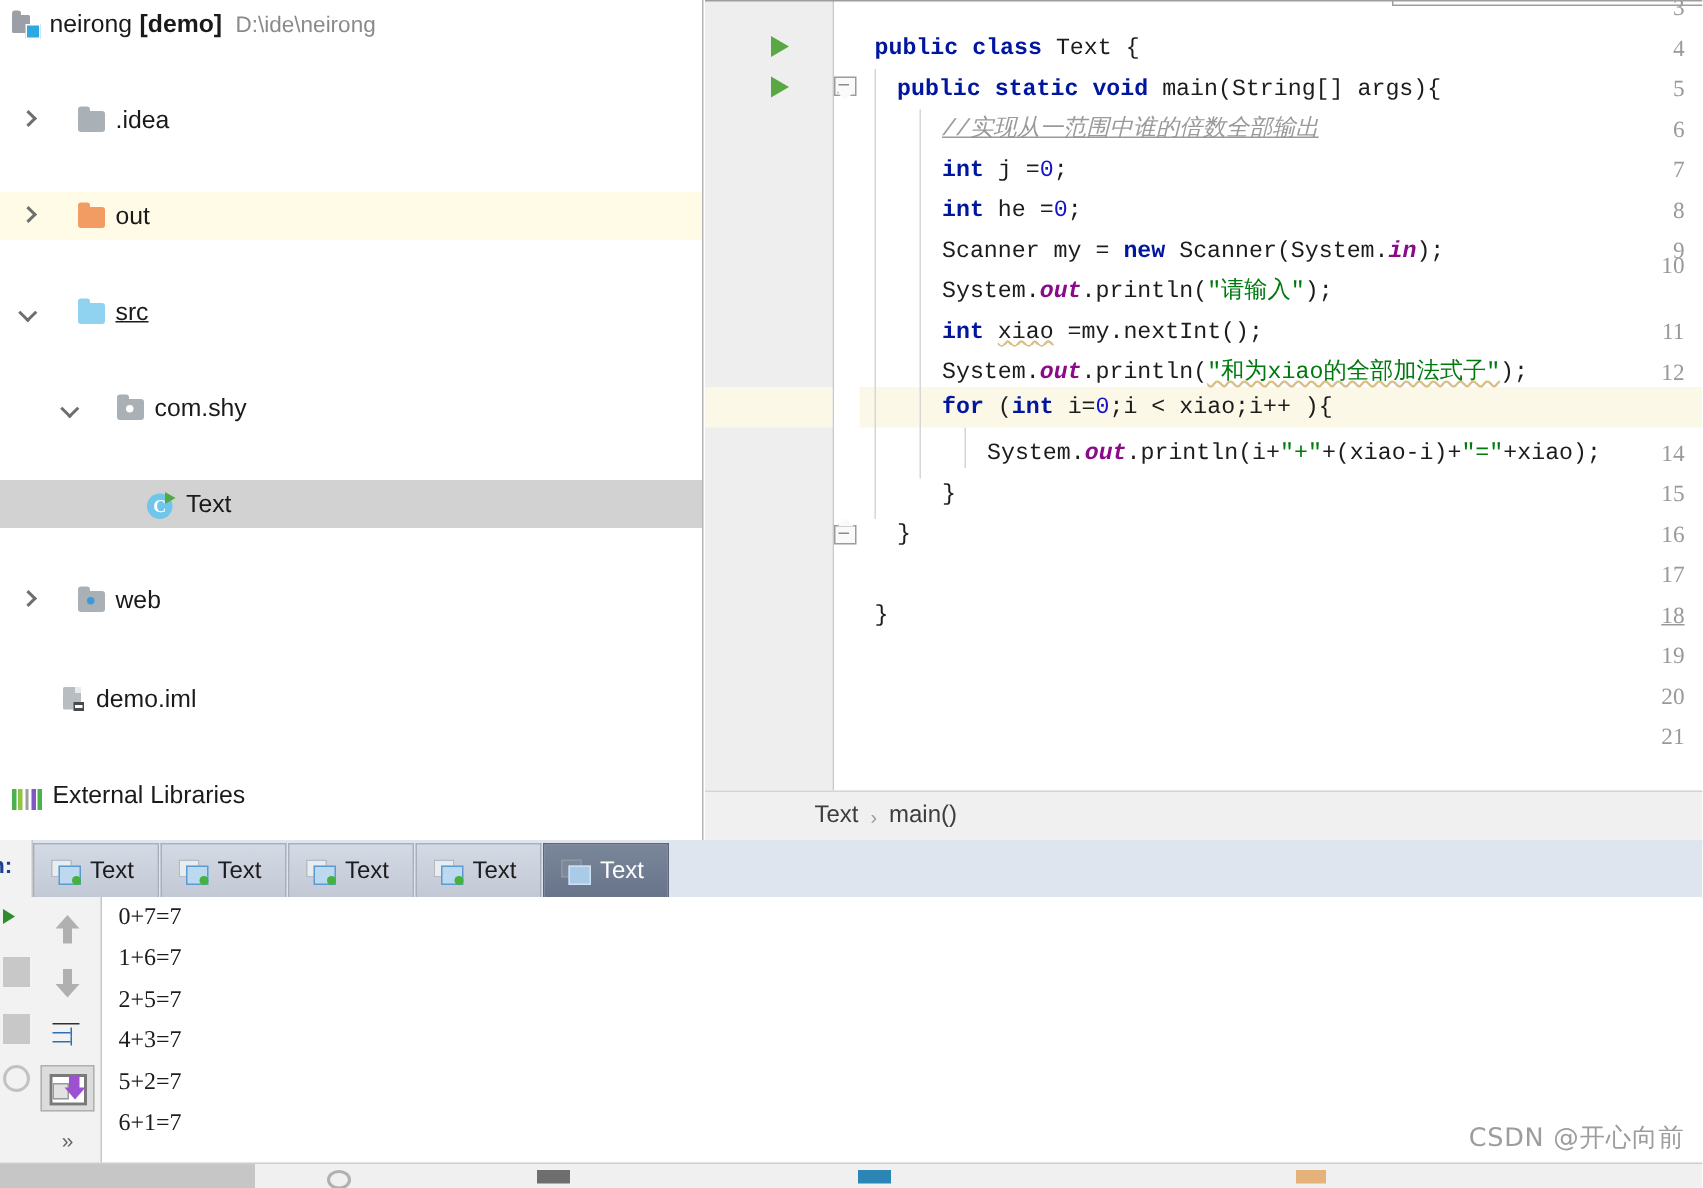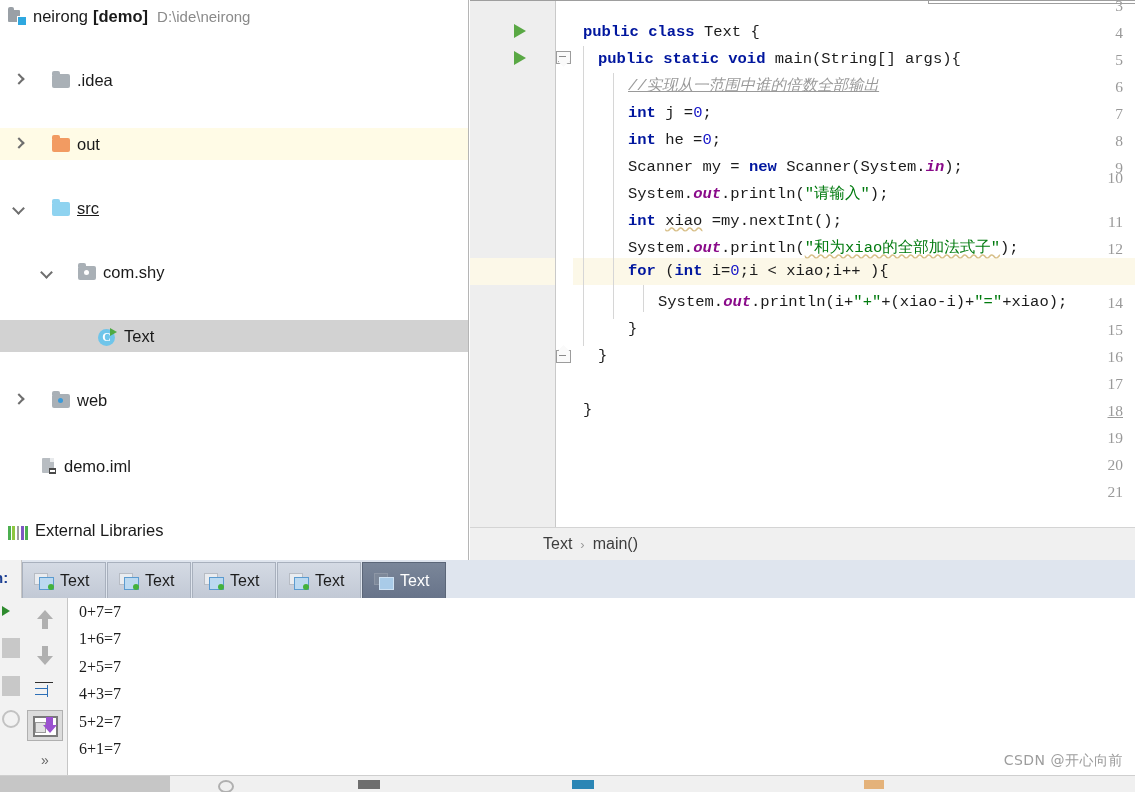--- a/index.html
+++ b/index.html
@@ -236,21 +236,21 @@
     position:absolute;left:68px;top:38px;right:0;bottom:0;
     background:#ffffff;overflow:hidden;
     font-family:"Liberation Serif", serif;
     font-size:16px;color:#1c1c1c;
   }
   .out-line{height:27.4px;line-height:27.4px;padding-left:11px;white-space:pre;}
 
   
   #watermark{
     position:absolute;right:12px;bottom:22px;
-    font-size:14px;color:#9d9d9d;
+    font-size:17px;color:#9d9d9d;
     font-family:"DejaVu Sans", sans-serif;
     letter-spacing:.5px;
   }
 
   
   #taskbar{
     position:absolute;left:0;bottom:0;right:0;height:16px;background:#f0f0f0;
     border-top:1px solid #cfcfcf;
   }
   #taskbar .tb-left{position:absolute;left:0;top:0;width:170px;height:100%;background:#c6c6c6;}

